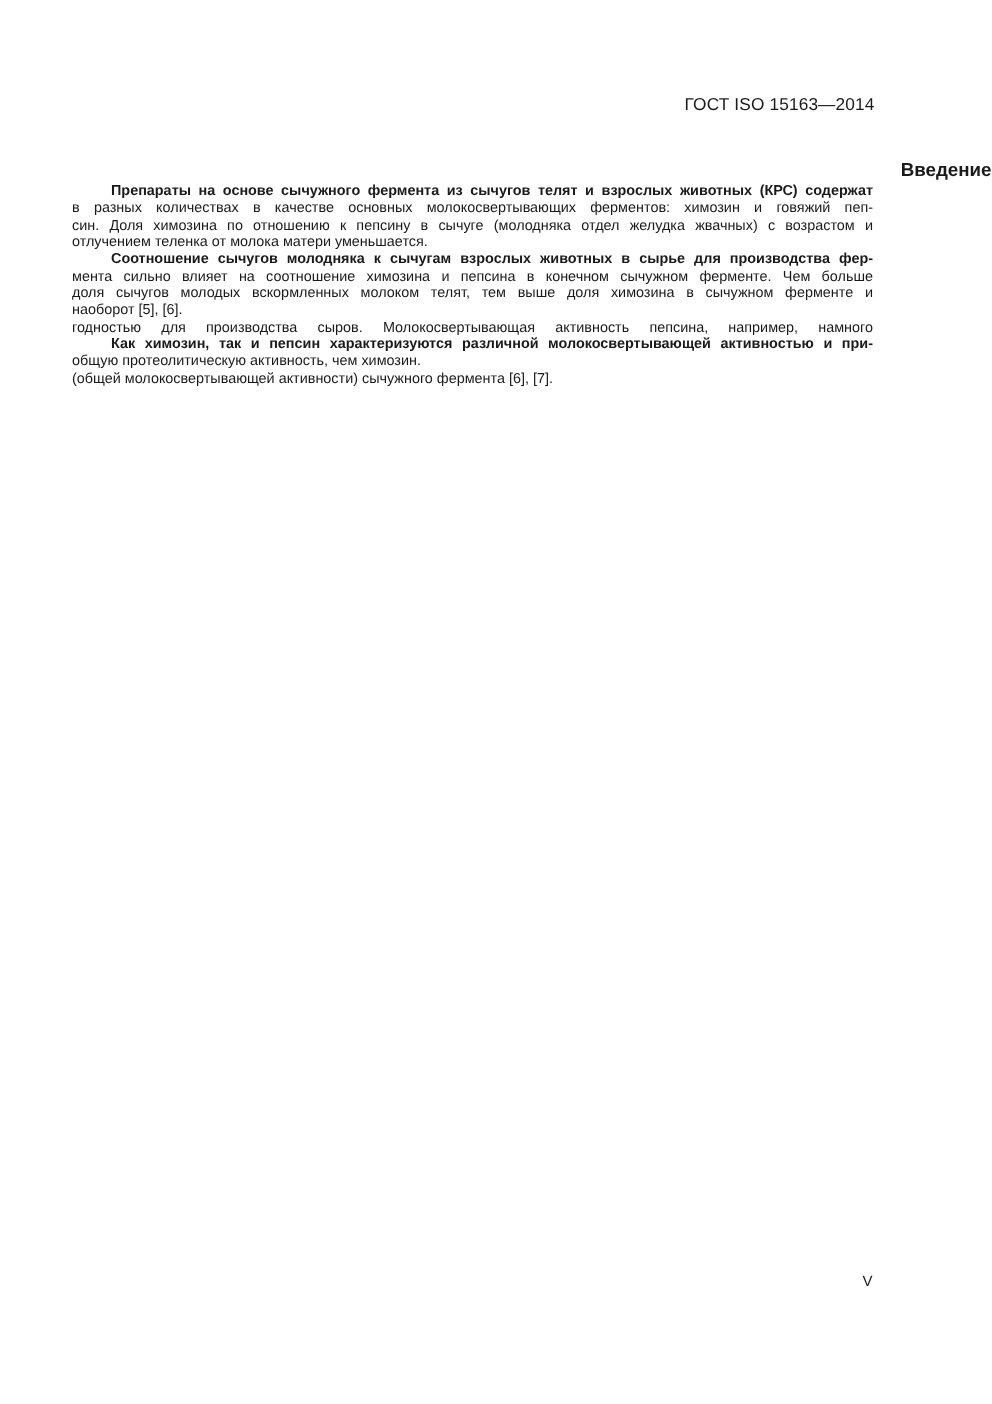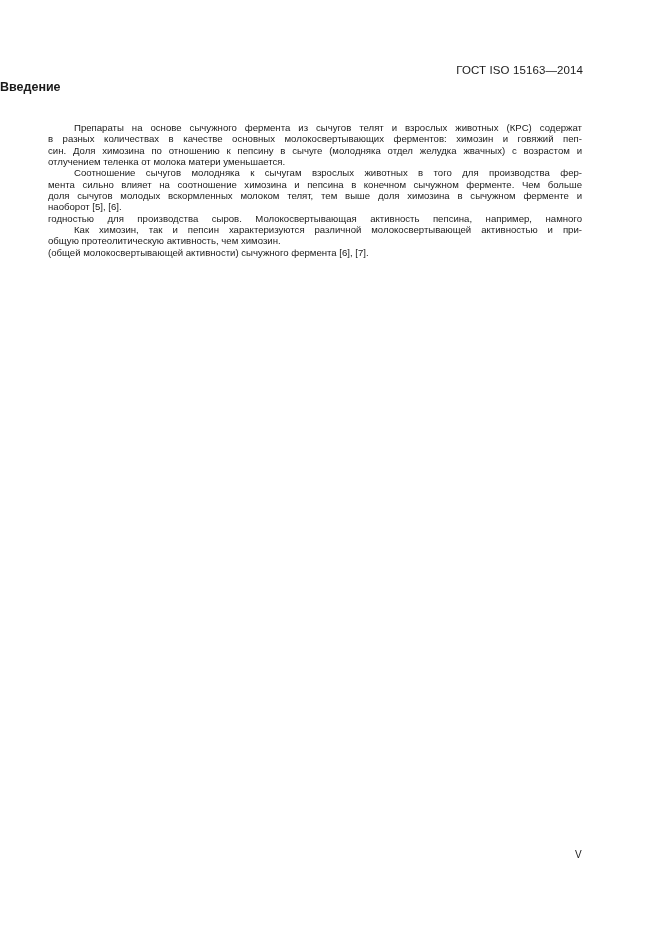--- a/index.html
+++ b/index.html
@@ -1,44 +1,44 @@
 <!DOCTYPE html>
 <html><head>
 <meta charset="utf-8">
 <style>
   html, body { margin: 0; padding: 0; background: #ffffff; }
   body { width: 661px; height: 936px; position: relative; overflow: hidden;
          font-family: "Liberation Sans", sans-serif; color: #1a1a1a; }
   .header-code { position: absolute; top: 64px; right: 78px; font-weight: normal;
                  font-size: 11.5px; letter-spacing: 0.1px; }
-  .title { position: absolute; top: 80px; left: 0; width: 661px; text-align: left;
+  .title { position: absolute; top: 106px; left: 0; width: 661px; text-align: right;
            font-weight: bold; font-size: 12.5px; }
   .body-text { position: absolute; top: 122px; left: 48px; width: 534px;
                font-size: 9.6px; line-height: 11.35px; }
   .line { display: block; white-space: nowrap; text-align: justify; text-align-last: justify; height: 11.35px; }
   .line.last { text-align-last: left; }
-  .line.indent { padding-left: 26px; }
+  .line.indent { padding-left: 26px; font-weight: bold; }
   .page-num { position: absolute; top: 849px; left: 575px; font-size: 10px; }
 </style>
 </head>
 <body>
 
 <div class="header-code">ГОСТ  ISO 15163—2014</div>
 
 <div class="title">Введение</div>
 
 <div class="body-text">
   <div>
     <span class="line indent">Препараты на основе сычужного фермента из сычугов телят и взрослых животных (КРС) содержат</span>
     <span class="line">в разных количествах в качестве основных молокосвертывающих ферментов: химозин и говяжий пеп-</span>
     <span class="line">син. Доля химозина по отношению к пепсину в сычуге (молодняка отдел желудка жвачных) с возрастом и</span>
     <span class="line last">отлучением теленка от молока матери уменьшается.</span>
   </div>
   <div>
-    <span class="line indent">Соотношение сычугов молодняка к сычугам взрослых животных в того для производства фер-</span>
+    <span class="line indent">Соотношение сычугов молодняка к сычугам взрослых животных в сырье для производства фер-</span>
     <span class="line">мента сильно влияет на соотношение химозина и пепсина в конечном сычужном ферменте. Чем больше</span>
     <span class="line">доля сычугов молодых вскормленных молоком телят, тем выше доля химозина в сычужном ферменте и</span>
     <span class="line last">наоборот [5], [6].</span>
   </div>
   <div>
     <span class="line">годностью для производства сыров. Молокосвертывающая активность пепсина, например, намного</span>
     <span class="line indent">Как химозин, так и пепсин характеризуются различной молокосвертывающей активностью и при-</span>
     <span class="line last">общую протеолитическую активность, чем химозин.</span>
   </div>
   <div>

